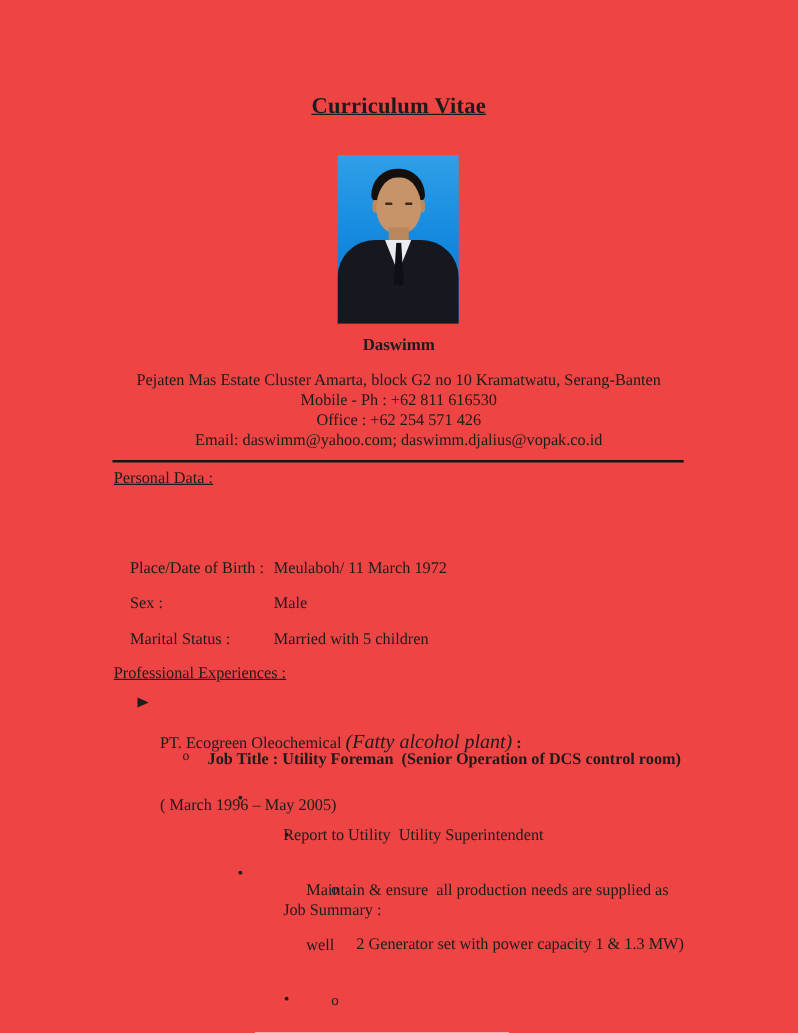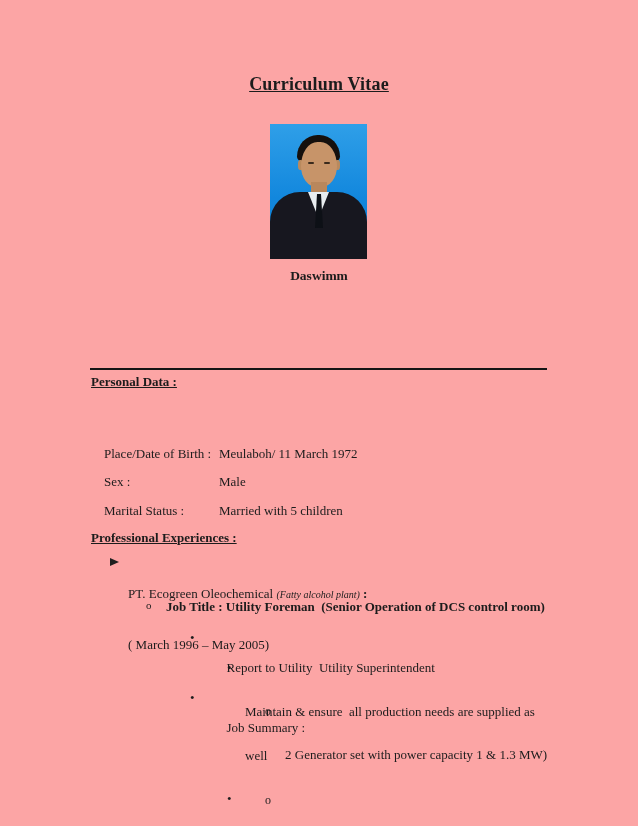--- a/index.html
+++ b/index.html
@@ -1,18 +1,18 @@
 <!DOCTYPE html>
 <html><head>
 <meta charset="utf-8">
 <style>
   html,body { margin:0; padding:0; background:#fafafa; }
   .page {
     position:relative; width:638px; height:826px; margin:0 auto;
-    background:#fca5a5; overflow:hidden;
+    background:#ef4444; overflow:hidden;
     font-family:"Liberation Serif", serif; color:#1c1c1c; font-size:13px;
   }
   .abs { position:absolute; }
   .b { font-weight:bold; }
   .ctr { left:0; width:638px; text-align:center; }
   .doc-title { top:74px; font-size:18px; font-weight:bold; text-decoration:underline; letter-spacing:.2px; }
 
   
   .photo { left:270px; top:124px; width:97px; height:135px;
            background:linear-gradient(180deg,#2f9fe8 0%,#1287dd 55%,#0d7ed2 100%); overflow:hidden; }
@@ -30,28 +30,28 @@
   .ph-shirt { position:absolute; left:38px; top:68px; width:21px; height:22px; background:#e9edf0;
               clip-path:polygon(0 0,100% 0,58% 100%,42% 100%); }
   .ph-tie { position:absolute; left:45px; top:70px; width:8px; height:34px; background:#0d1016;
             clip-path:polygon(25% 0,75% 0,100% 100%,0 100%); }
 
   .name-caption { top:268px; font-weight:bold; font-size:13.5px; }
   .contact { top:296px; line-height:16px; }
 
   .rule { left:90px; top:368px; width:457px; height:2px; background:#151515; }
 
-  .sec-head { left:91px; font-weight:bold; text-decoration:underline; }
+  .sec-head { left:91px; font-weight:normal; text-decoration:underline; }
   .pd-row { left:91px; white-space:pre; }
   .pd-label { display:inline-block; width:115px; }
 
   .arrow-icon { left:110px; top:558px; width:0; height:0;
     border-left:9px solid #1f1f1f; border-top:4.5px solid transparent; border-bottom:4.5px solid transparent; }
   .company-block { left:128px; top:553px; line-height:16.5px; white-space:pre; }
-  .company-note { font-size:10px; font-style:italic; }
+  .company-note { font-size:16px; font-style:italic; }
 
   .job-bullet { left:146px; top:599px; font-size:11px; }
   .job-title { left:166px; top:599px; font-weight:bold; white-space:pre; }
 
   .li { position:relative; white-space:pre; }
   .li .blt { position:absolute; left:0; top:0; }
   .duties { left:190px; top:630px; line-height:15px; }
   .duties .li { padding-left:17px; }
   .summary { left:227px; top:661px; line-height:14.6px; }
   .summary .li { padding-left:18px; }
@@ -74,20 +74,26 @@
     <div class="ph-face"></div>
     <div class="ph-eyes"></div>
     <div class="ph-neck"></div>
     <div class="ph-suit"></div>
     <div class="ph-shirt"></div>
     <div class="ph-tie"></div>
   </div>
 
   <div class="abs ctr name-caption">Daswimm</div>
 
+  <div class="abs ctr contact">
+    <div>Pejaten Mas Estate Cluster Amarta, block G2 no 10 Kramatwatu, Serang-Banten</div>
+    <div>Mobile - Ph : +62 811 616530</div>
+    <div>Office : +62 254 571 426</div>
+    <div>Email: daswimm@yahoo.com; daswimm.djalius@vopak.co.id</div>
+  </div>
 
   <div class="abs rule"></div>
 
   <div class="abs sec-head" style="top:374px;">Personal Data :</div>
 
   <div class="abs pd-row" style="top:430px;">
     <span class="pd-label">Place/Date of Birth :</span><span>Meulaboh/ 11 March 1972</span>
   </div>
   <div class="abs pd-row" style="top:458px;">
     <span class="pd-label">Sex :</span><span>Male</span>

